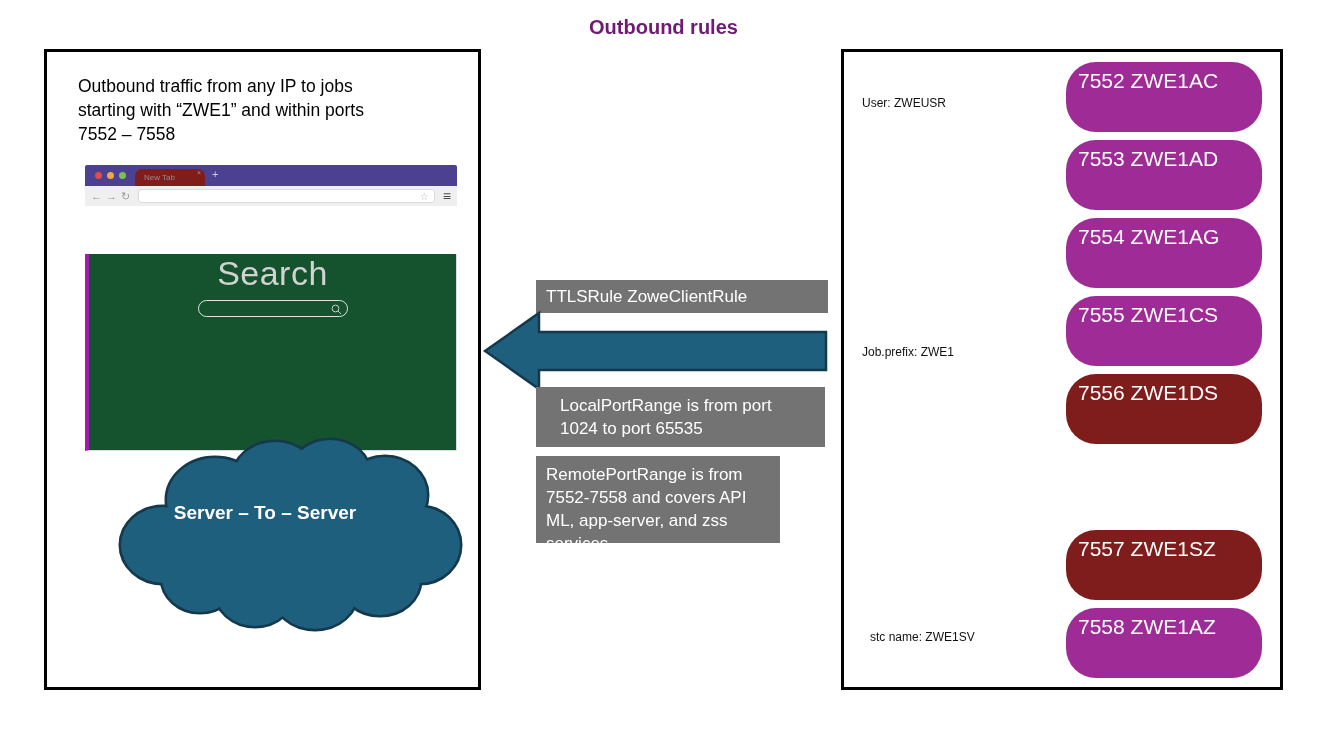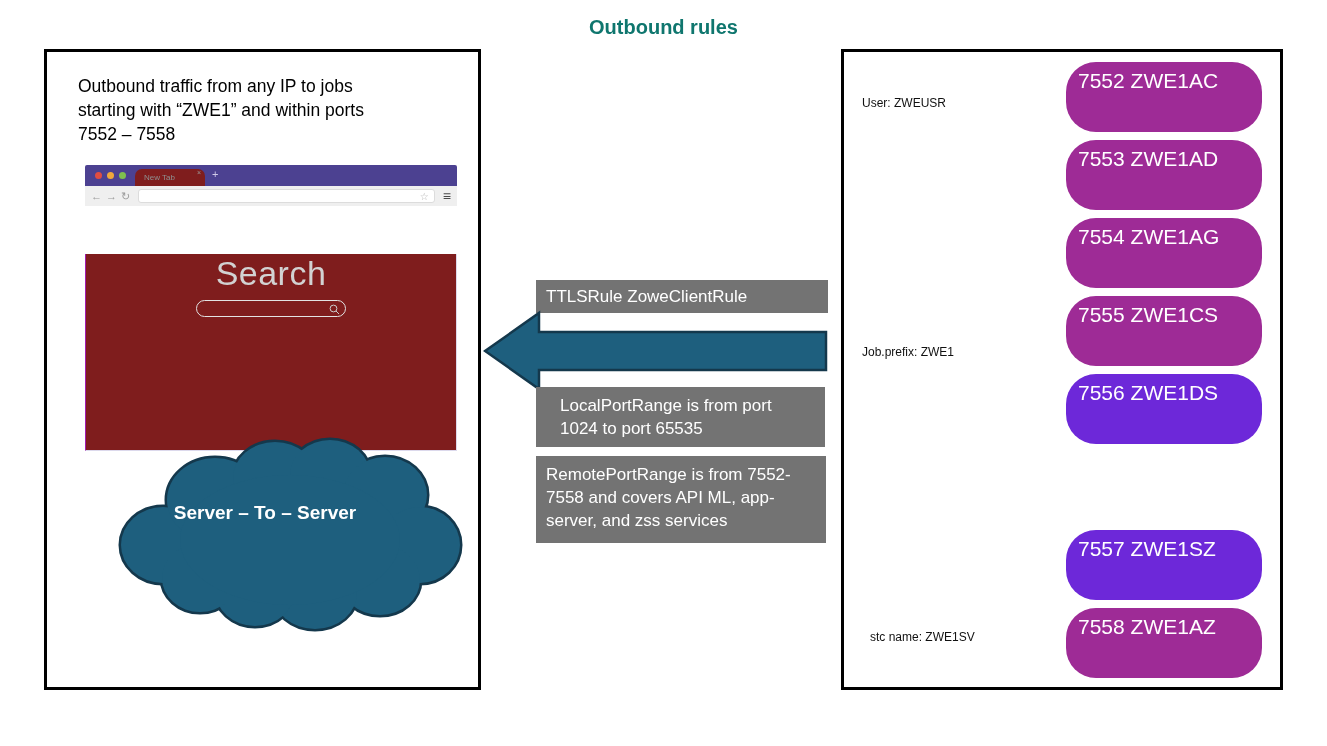--- a/index.html
+++ b/index.html
@@ -1,20 +1,20 @@
 <!DOCTYPE html>
 <html><head>
 <meta charset="utf-8">
 <style>
   * { margin:0; padding:0; box-sizing:border-box; }
   body { background:#fff; font-family:"Liberation Sans", sans-serif; }
   .canvas { position:relative; width:1327px; height:746px; background:#fff; overflow:hidden; }
 
   .page-title { position:absolute; top:16px; left:0; width:100%; text-align:center;
-    font-size:20px; font-weight:700; color:#0f766e; }
+    font-size:20px; font-weight:700; color:#701a75; }
 
   
   .panel { position:absolute; background:#fff; border:3px solid #000; }
   .left-panel  { left:44px;  top:49px; width:437px; height:641px; }
   .right-panel { left:841px; top:49px; width:442px; height:641px; }
 
   .client-desc { position:absolute; left:31px; top:22px; width:360px;
     font-size:17.5px; line-height:24px; color:#000000; }
 
   
@@ -29,47 +29,47 @@
     padding:4px 4px 0 9px; }
   .tab-close { position:absolute; right:4px; top:0; font-size:7px; color:#9a9a9a; }
   .newtab-btn { position:absolute; left:127px; top:3px; color:#CFC9E8; font-size:11px; }
   .browser-toolbar { display:flex; align-items:center; height:20px; background:#EFEFEF;
     padding:0 6px; gap:4px; }
   .nav-ico { color:#9A9A9A; font-size:11px; line-height:1; }
   .addressbar { position:relative; flex:1; height:14px; background:#fff;
     border:1px solid #DCDCDC; border-radius:3px; margin:0 4px; }
   .addr-star { position:absolute; right:5px; top:0px; font-size:10px; line-height:13px; color:#B5B5B5; }
   .menu-ico { color:#4A4A4A; font-size:14px; line-height:1; }
-  .browser-content { height:197px; background:#7f1d1d;
-    border-left:1px solid #a21caf; border-right:1px solid #DCD9EC; border-bottom:1px solid #DCD9EC; }
+  .browser-content { height:197px; background:#14532d;
+    border-left:4px solid #a21caf; border-right:1px solid #DCD9EC; border-bottom:1px solid #DCD9EC; }
   .search-heading { margin-top:48px; text-align:center; font-size:34px; font-weight:400;
     color:#D2D2D2; letter-spacing:0.5px; }
   .search-pill { position:relative; width:150px; height:17px; margin:7px auto 0;
     border:1px solid #E3E3E3; border-radius:10px; }
   .search-pill svg { position:absolute; right:5px; top:3px; }
 
   
   .cloud-svg { position:absolute; left:68px; top:378px; }
 
   
   .rule-box { position:absolute; background:#737373; color:#fff; font-size:17px; line-height:23px; }
   .rule-box-1 { left:536px; top:280px; width:292px; height:33px; line-height:33px; padding:0 10px; }
   .rule-box-2 { left:536px; top:387px; width:289px; height:60px; padding:7px 24px; }
-  .rule-box-3 { left:536px; top:456px; width:290px; height:87px; padding:7px 10px; }
+  .rule-box-3 { left:536px; top:456px; width:244px; height:87px; padding:7px 10px; }
   .arrow-svg { position:absolute; left:483px; top:310px; }
 
   
   .rp-label { position:absolute; font-size:12px; color:#111; }
   .rp-label-user { left:18px; top:44px; }
   .rp-label-prefix { left:18px; top:293px; }
   .rp-label-stc { left:26px; top:578px; }
   .job-box { position:absolute; left:222px; width:196px; height:70px;
     color:#fff; font-size:21px; padding:7px 0 0 12px;border-radius:30px; }
   .job-box[data-color="magenta"] { background:#9E2B96; }
-  .job-box[data-color="blue"]    { background:#6d28d9; }
+  .job-box[data-color="blue"]    { background:#7f1d1d; }
 </style>
 </head>
 <body>
 
 <div class="canvas">
 
   <div class="page-title">Outbound rules</div>
 
   <div class="panel left-panel">
 

